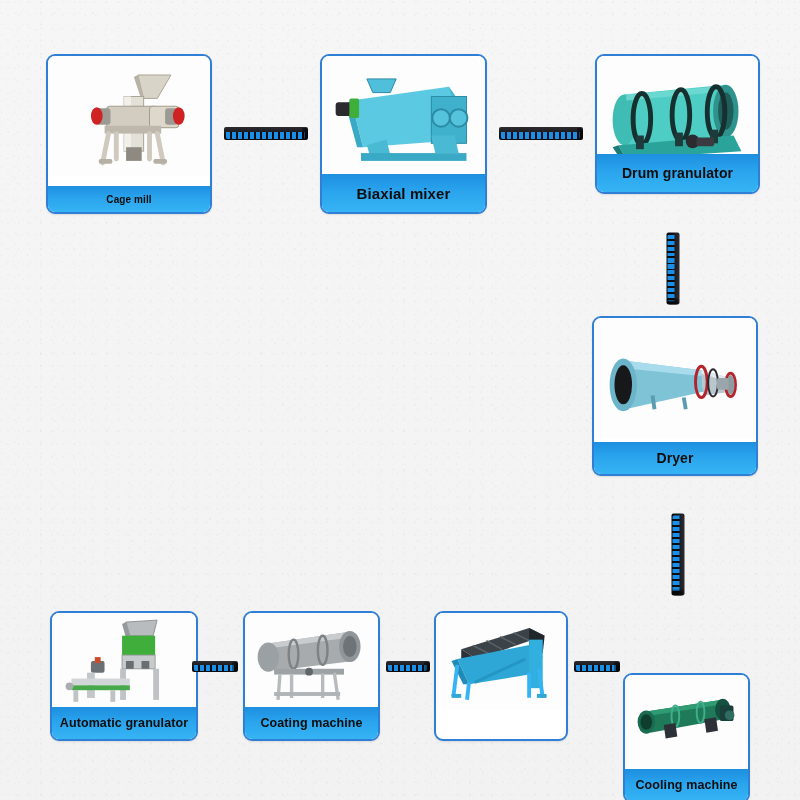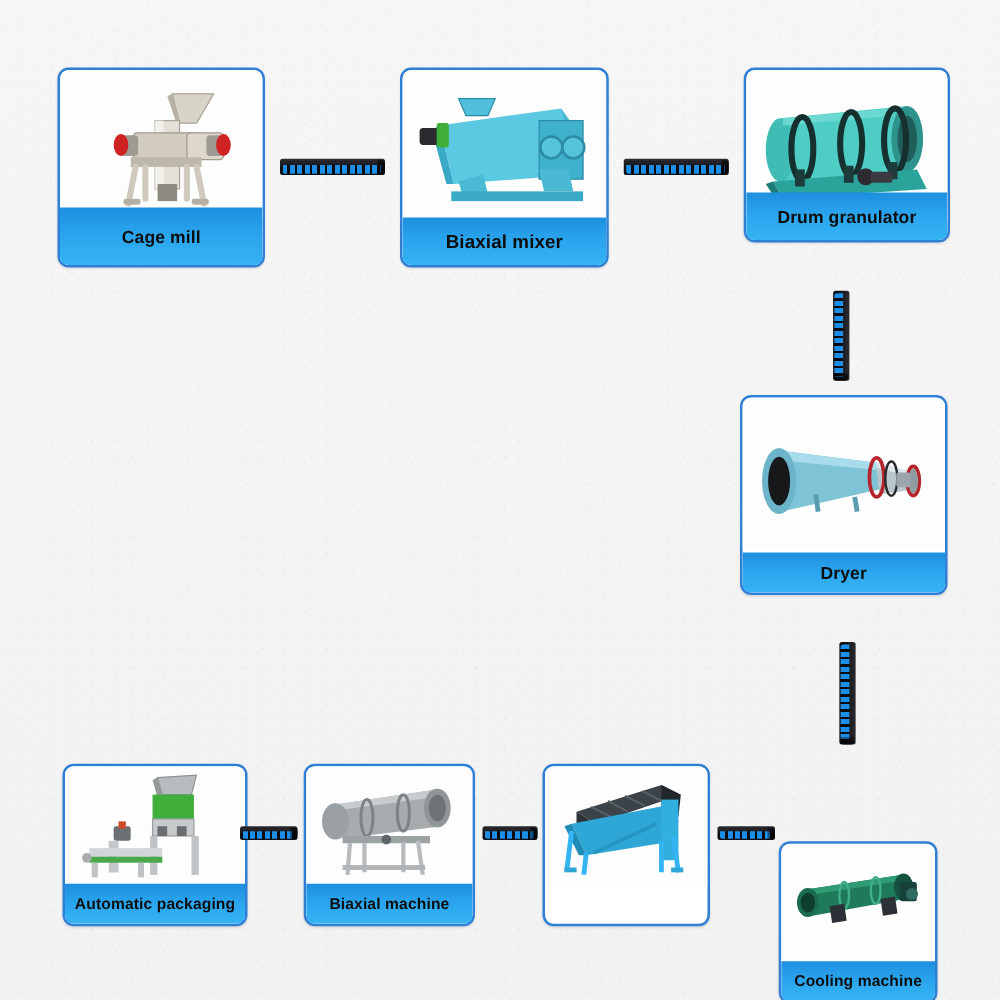--- a/index.html
+++ b/index.html
@@ -91,21 +91,21 @@
         <rect x="104" y="50" width="30" height="22" rx="3" fill="#ddd8cb" stroke="#a09a8c" stroke-width="1"></rect>
         <rect x="120" y="52" width="13" height="17" rx="3" fill="#9d9a93"></rect>
         <ellipse cx="134" cy="60" rx="6" ry="9" fill="#cf2222"></ellipse>
         <rect x="58" y="70" width="58" height="8" fill="#bdb8ab"></rect>
         <path d="M62 78 L56 108 M70 78 L70 104 M104 78 L104 104 M112 78 L118 108" stroke="#cfcabd" stroke-width="5" fill="none" stroke-linecap="round"></path>
         <rect x="80" y="92" width="16" height="14" fill="#8e8a81"></rect>
         <rect x="52" y="104" width="14" height="5" rx="2" fill="#b5b0a3"></rect>
         <rect x="108" y="104" width="14" height="5" rx="2" fill="#b5b0a3"></rect>
       </svg>
     </div>
-    <div class="cap" style="height:46px;font-size:14px;">Cage mill</div>
+    <div class="cap" style="height:26px;font-size:10px;">Cage mill</div>
   </div>
 
   <div class="card" style="left:320px;top:54px;width:167px;height:160px;">
     <div class="pic" style="height:120px;">
       <svg class="art" viewBox="0 0 167 120">
         <polygon points="46,22 76,22 70,36 52,36" fill="#4fbfdb" stroke="#2b8ba5" stroke-width="1"></polygon>
         <polygon points="30,44 130,30 148,56 148,84 42,92" fill="#5cc9e2"></polygon>
         <polygon points="30,44 42,92 36,92 24,48" fill="#3aa9c6"></polygon>
         <polygon points="130,30 148,56 148,84 134,86 134,44" fill="#47b6d0"></polygon>
         <rect x="112" y="40" width="36" height="48" fill="#3fb1cc" stroke="#2b8ba5" stroke-width="1"></rect>
@@ -182,42 +182,42 @@
         <rect x="40" y="48" width="14" height="12" rx="2" fill="#6b7074"></rect>
         <rect x="44" y="44" width="6" height="6" fill="#cf4a28"></rect>
         <rect x="36" y="60" width="8" height="26" fill="#c3c7c9"></rect>
         <rect x="20" y="66" width="60" height="7" fill="#d3d6d8"></rect>
         <rect x="20" y="73" width="60" height="5" fill="#49a84a"></rect>
         <rect x="22" y="78" width="5" height="12" fill="#bfc3c5"></rect>
         <rect x="60" y="78" width="5" height="12" fill="#bfc3c5"></rect>
         <rect x="14" y="70" width="8" height="8" rx="4" fill="#a9adaf"></rect>
       </svg>
     </div>
-    <div class="cap" style="height:32px;font-size:12.5px;">Automatic packaging</div>
+    <div class="cap" style="height:32px;font-size:12.5px;">Automatic granulator</div>
   </div>
 
   <div class="card" style="left:243px;top:611px;width:137px;height:130px;">
     <div class="pic" style="height:96px;">
       <svg class="art" viewBox="0 0 137 96">
         <path d="M24 30 L106 18 L112 48 L30 58 Z" fill="#a7abae"></path>
         <path d="M24 30 L106 18 L106 24 L24 35 Z" fill="#c8ccce"></path>
         <ellipse cx="24" cy="44" rx="11" ry="15" fill="#9aa0a3"></ellipse>
         <ellipse cx="108" cy="33" rx="11" ry="16" fill="#8f9598"></ellipse>
         <ellipse cx="108" cy="33" rx="7" ry="11" fill="#6d7377"></ellipse>
         <g stroke="#7c8285" stroke-width="2.5" fill="none">
           <ellipse cx="50" cy="41" rx="5" ry="15"></ellipse>
           <ellipse cx="80" cy="37" rx="5" ry="15"></ellipse>
         </g>
         <rect x="30" y="56" width="72" height="6" fill="#9da2a5"></rect>
         <path d="M36 62 L34 88 M92 60 L96 88 M48 62 L48 86 M80 61 L80 86" stroke="#b7bbbd" stroke-width="3.5" fill="none"></path>
         <rect x="30" y="80" width="68" height="4" fill="#b0b4b6"></rect>
         <circle cx="66" cy="59" r="4" fill="#5f6568"></circle>
       </svg>
     </div>
-    <div class="cap" style="height:32px;font-size:12.5px;">Biaxial machine</div>
+    <div class="cap" style="height:32px;font-size:12.5px;">Coating machine</div>
   </div>
 
   <div class="card" style="left:434px;top:611px;width:134px;height:130px;">
     <div class="pic" style="height:96px;">
       <svg class="art" viewBox="0 0 134 96">
         <polygon points="26,36 96,14 112,22 42,46" fill="#3c4348"></polygon>
         <polygon points="26,36 42,46 42,58 26,50" fill="#2b3136"></polygon>
         <g stroke="#596167" stroke-width="1.6">
           <path d="M38 32 L54 40 M52 27 L68 36 M66 23 L82 31 M80 19 L96 27"></path>
         </g>

